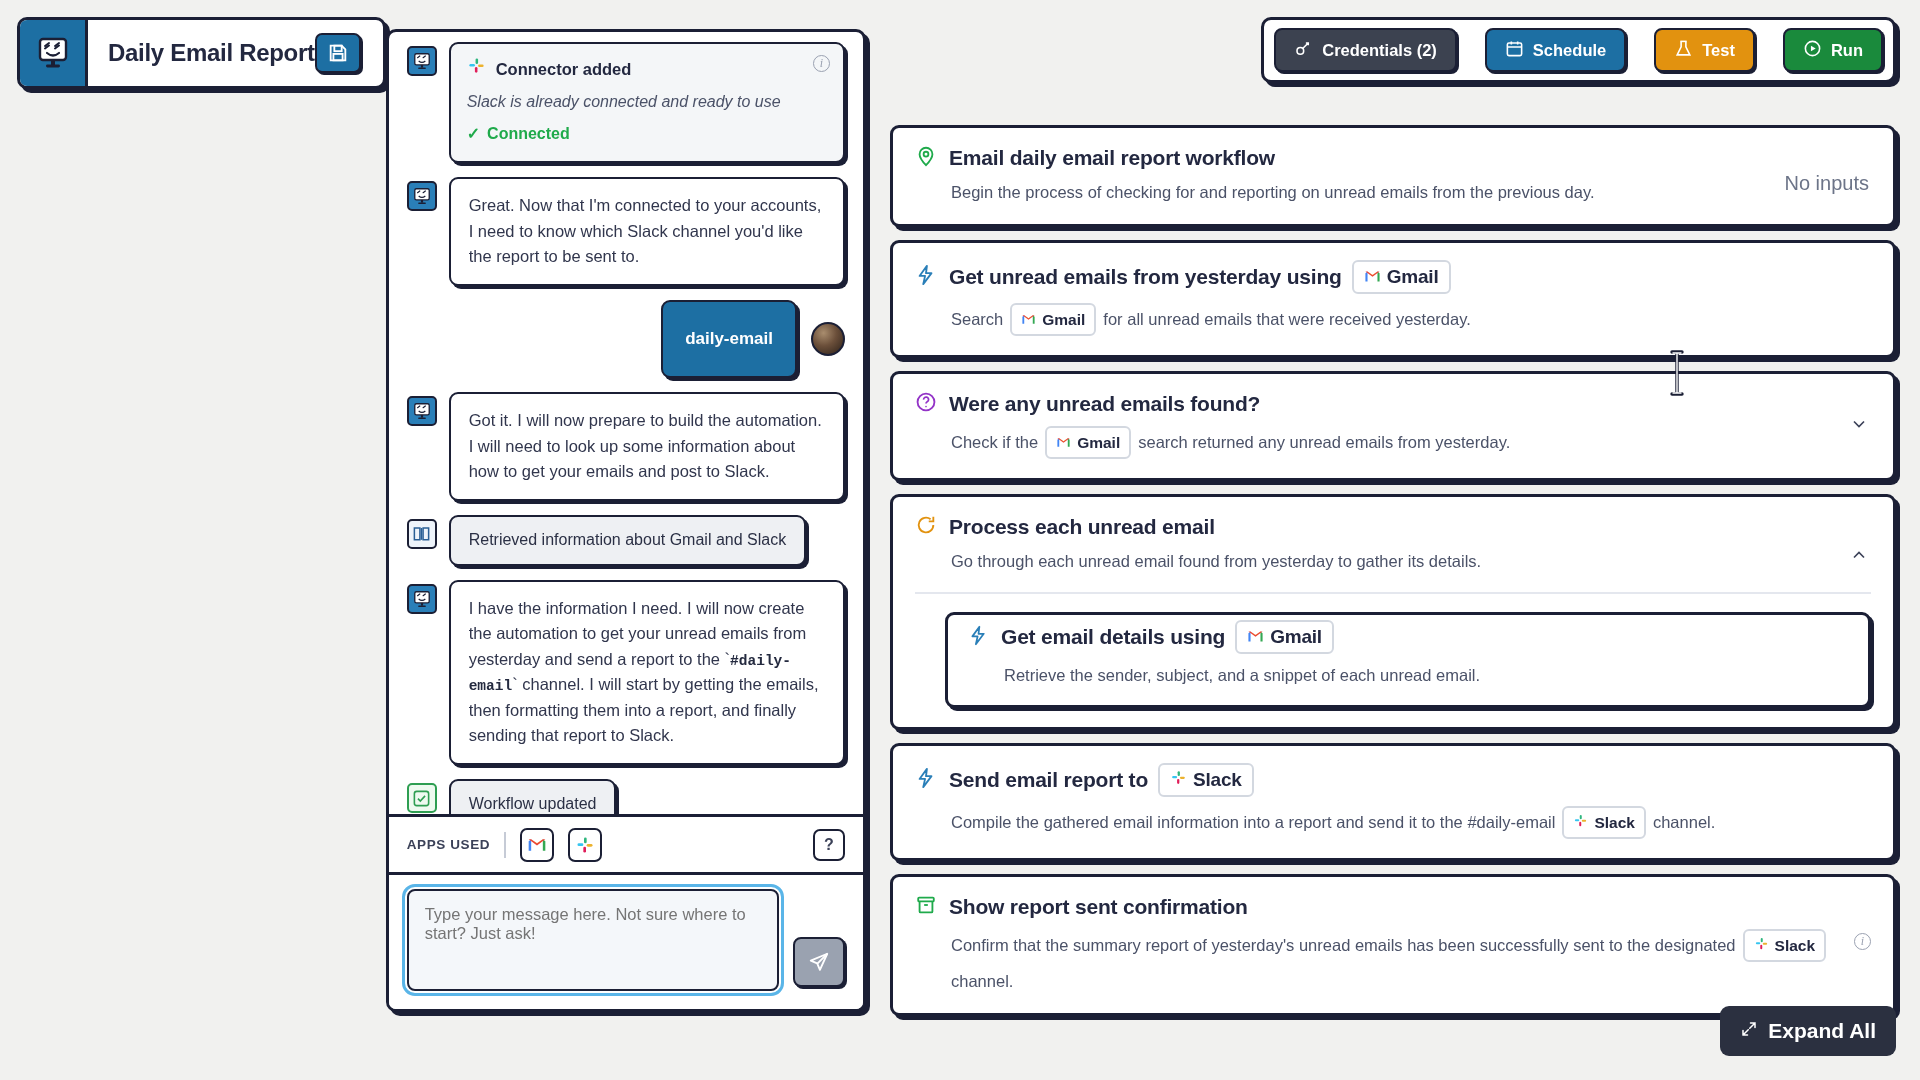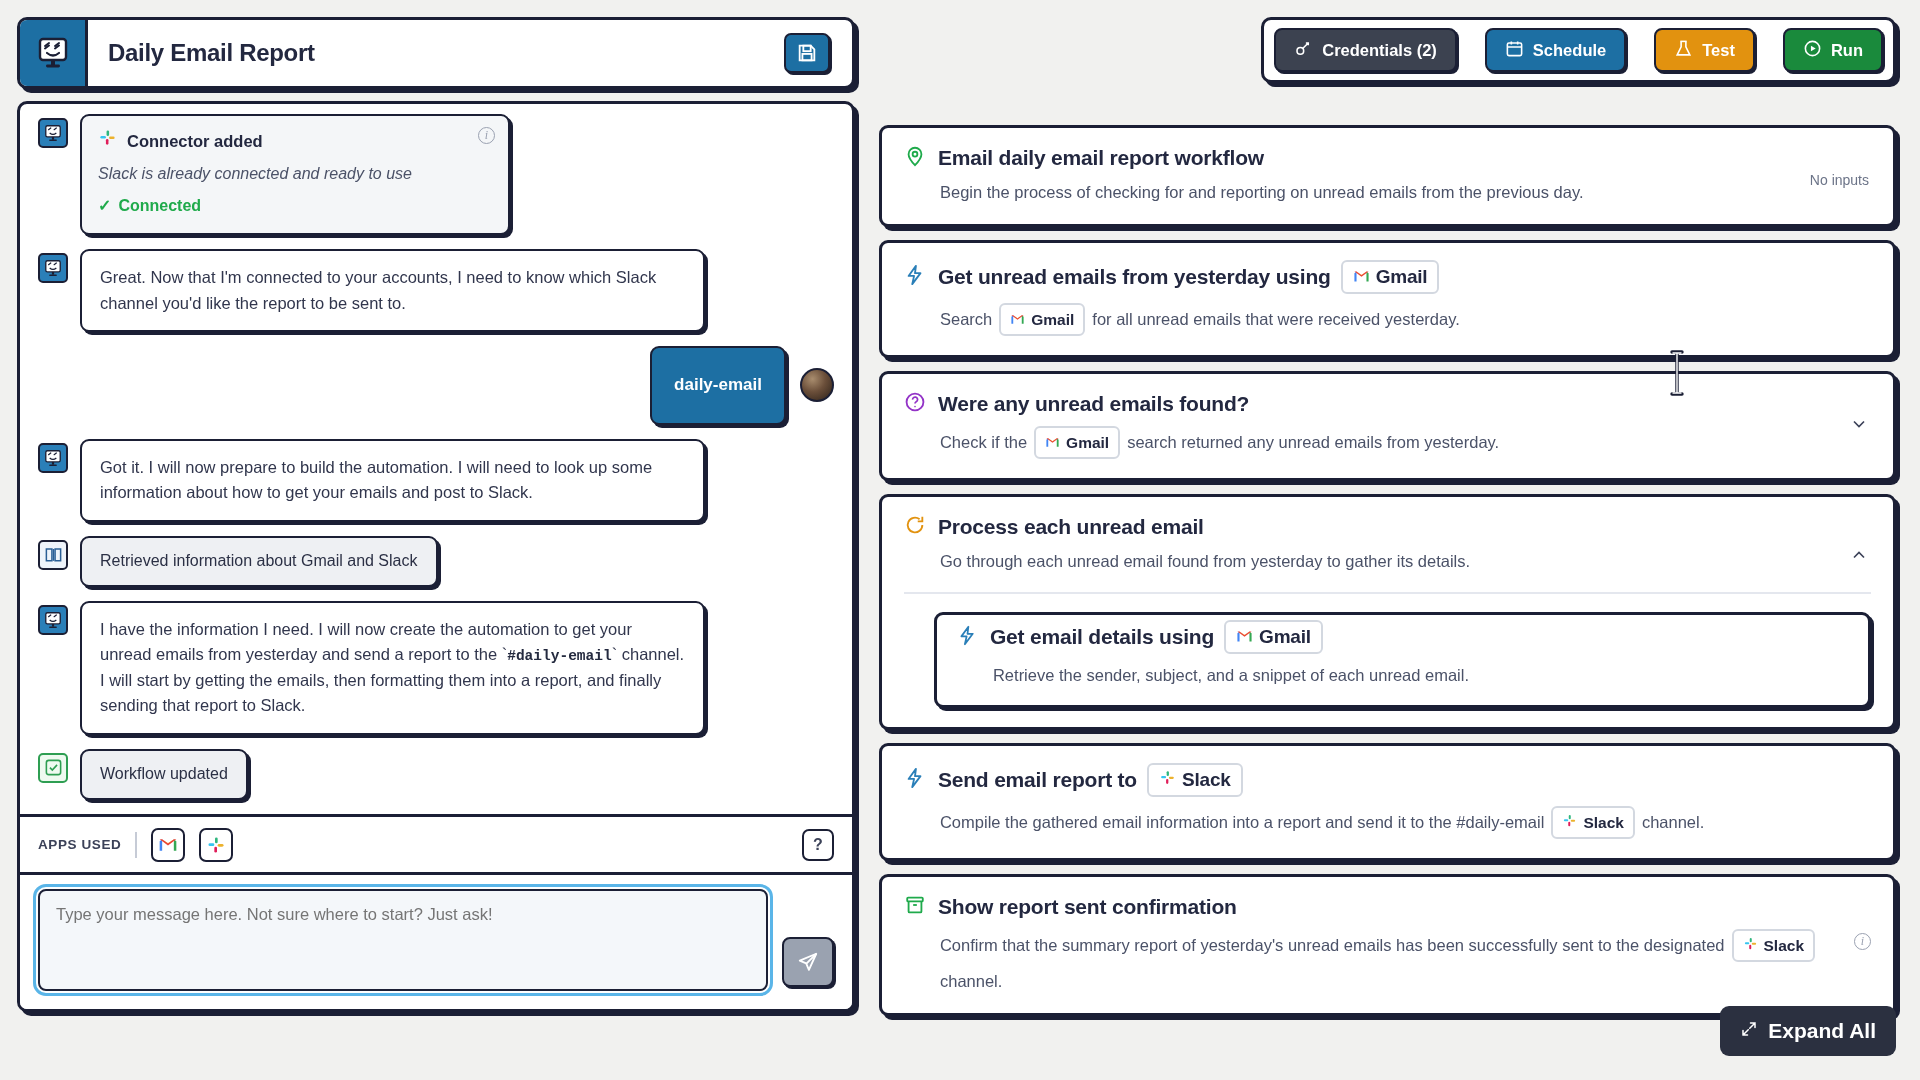--- a/index.html
+++ b/index.html
@@ -8,21 +8,21 @@
     font-family: "Liberation Sans", sans-serif;
     background: #f1f1ef;
     overflow: hidden;
   }
   .app { position: relative; width: 1920px; height: 1080px; display: flex; }
 
   
   .left-col {
     width: 866px;
     padding: 17px 0 0 17px;
-    display: flex; flex-direction: column;
+    display: flex; flex-direction: row;
     height: 1032px;
   }
   .chat-header {
     display: flex; align-items: stretch;
     height: 72px;
     background: #ffffff;
     border: 3px solid #1b1f35;
     border-radius: 10px;
     box-shadow: 4px 4px 0 #1b1f35;
     overflow: hidden;
@@ -186,21 +186,21 @@
   .step-head { display: flex; align-items: center; gap: 12px; }
   .step-title {
     font-size: 21px; font-weight: bold; color: #232840; letter-spacing: -0.2px;
     display: flex; align-items: center; gap: 10px; flex-wrap: wrap;
   }
   .step-desc {
     margin-top: 9px; margin-left: 36px;
     font-size: 16.5px; color: #4b5268; line-height: 1.5;
     display: flex; align-items: center; gap: 7px; flex-wrap: wrap;
   }
-  .no-inputs { position: absolute; right: 24px; top: 44px; font-size: 14px; color: #6c7488; }
+  .no-inputs { position: absolute; right: 24px; top: 44px; font-size: 20px; color: #6c7488; }
   .chev { position: absolute; right: 24px; top: 50%; transform: translateY(-50%); color: #3b4158; cursor: pointer; }
   .chip {
     display: inline-flex; align-items: center; gap: 6px;
     border: 2px solid #d3d8e0; border-radius: 6px; background: #fff;
     padding: 3px 9px; font-weight: bold; color: #232840;
   }
   .chip.big { font-size: 19px; padding: 4px 10px; }
   .chip.sm  { font-size: 15.5px; }
   .nested-wrap { margin-top: 18px; border-top: 2px solid #e4e7ee; padding-top: 18px; padding-left: 30px; }
   .step.nested { box-shadow: 3px 3px 0 #1b1f35; padding: 5px 20px 17px 20px; }

